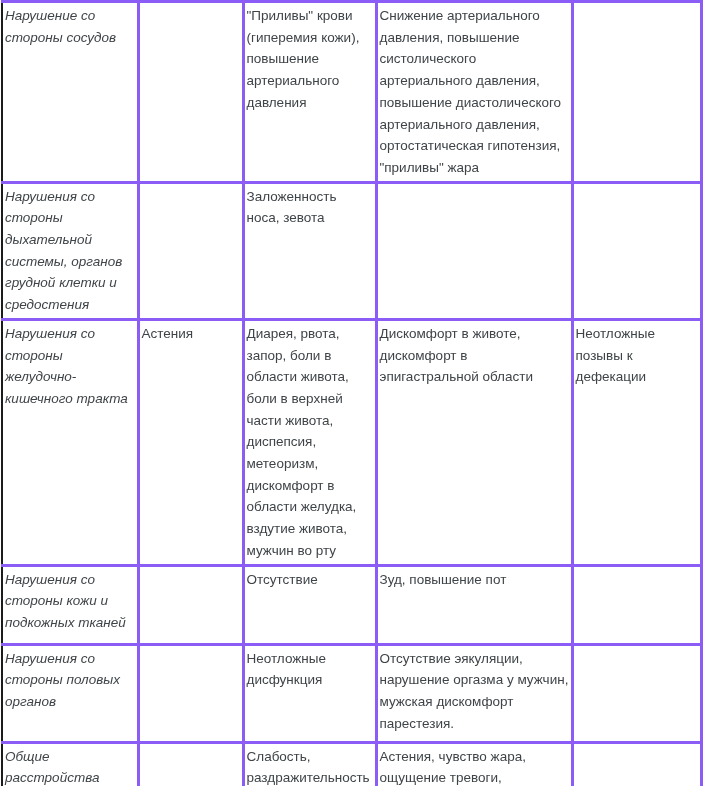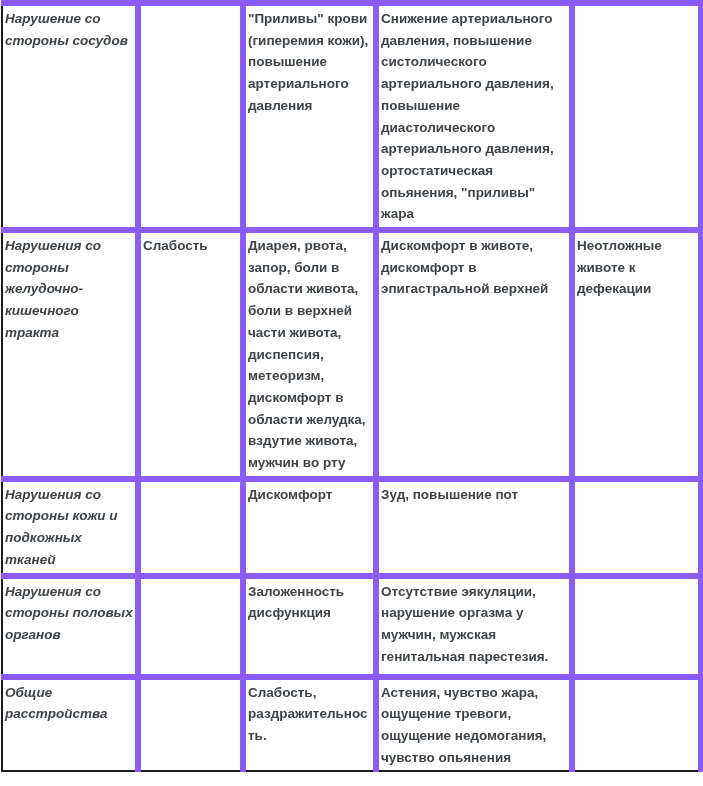--- a/index.html
+++ b/index.html
@@ -17,26 +17,25 @@
     border-collapse: collapse;
     table-layout: fixed;
     width: 700px;
     margin-left: 1px;
     margin-top: 0;
     color: #3f4448;
     font-size: 13.5px;
     line-height: 21.7px;
   }
   .doc-table td {
-    border: 6px solid #8b5cf6;
+    border: 3px solid #8b5cf6;
     vertical-align: top;
     padding: 2px 2px 2px 2px;
     overflow: hidden;
     word-wrap: break-word;
-    font-weight: bold;
   }
   .doc-table tr td:first-child {
     border-left: 2px solid #1c1c1c;
     font-style: italic;
   }
   .doc-table tr:last-child td {
     border-bottom: 2px solid #1c1c1c;
   }
   
   .col-1 { width: 136px; }
@@ -61,42 +60,49 @@
     <col class="col-2">
     <col class="col-3">
     <col class="col-4">
     <col class="col-5">
   </colgroup>
   <tbody>
     <tr class="r0">
       <td>Нарушение со стороны сосудов</td>
       <td></td>
       <td>"Приливы" крови (гиперемия кожи), повышение артериального давления</td>
-      <td>Снижение артериального давления, повышение систолического артериального давления, повышение диастолического артериального давления, ортостатическая опьянения, "приливы" жара</td>
+      <td>Снижение артериального давления, повышение систолического артериального давления, повышение диастолического артериального давления, ортостатическая гипотензия, "приливы" жара</td>
+      <td></td>
+    </tr>
+    <tr class="r1">
+      <td>Нарушения со стороны дыхательной системы, органов грудной клетки и средостения</td>
+      <td></td>
+      <td>Заложенность носа, зевота</td>
+      <td></td>
       <td></td>
     </tr>
     <tr class="r2">
       <td>Нарушения со стороны желудочно-кишечного тракта</td>
-      <td>Слабость</td>
+      <td>Астения</td>
       <td>Диарея, рвота, запор, боли в области живота, боли в верхней части живота, диспепсия, метеоризм, дискомфорт в области желудка, вздутие живота, мужчин во рту</td>
-      <td>Дискомфорт в животе, дискомфорт в эпигастральной верхней</td>
-      <td>Неотложные животе к дефекации</td>
+      <td>Дискомфорт в животе, дискомфорт в эпигастральной области</td>
+      <td>Неотложные позывы к дефекации</td>
     </tr>
     <tr class="r3">
       <td>Нарушения со стороны кожи и подкожных тканей</td>
       <td></td>
-      <td>Дискомфорт</td>
+      <td>Отсутствие</td>
       <td>Зуд, повышение пот</td>
       <td></td>
     </tr>
     <tr class="r4">
       <td>Нарушения со стороны половых органов</td>
       <td></td>
-      <td>Заложенность дисфункция</td>
-      <td>Отсутствие эякуляции, нарушение оргазма у мужчин, мужская генитальная парестезия.</td>
+      <td>Неотложные дисфункция</td>
+      <td>Отсутствие эякуляции, нарушение оргазма у мужчин, мужская дискомфорт парестезия.</td>
       <td></td>
     </tr>
     <tr class="r5">
       <td>Общие расстройства</td>
       <td></td>
       <td>Слабость, раздражительность.</td>
       <td>Астения, чувство жара, ощущение тревоги, ощущение недомогания, чувство опьянения</td>
       <td></td>
     </tr>
   </tbody>

